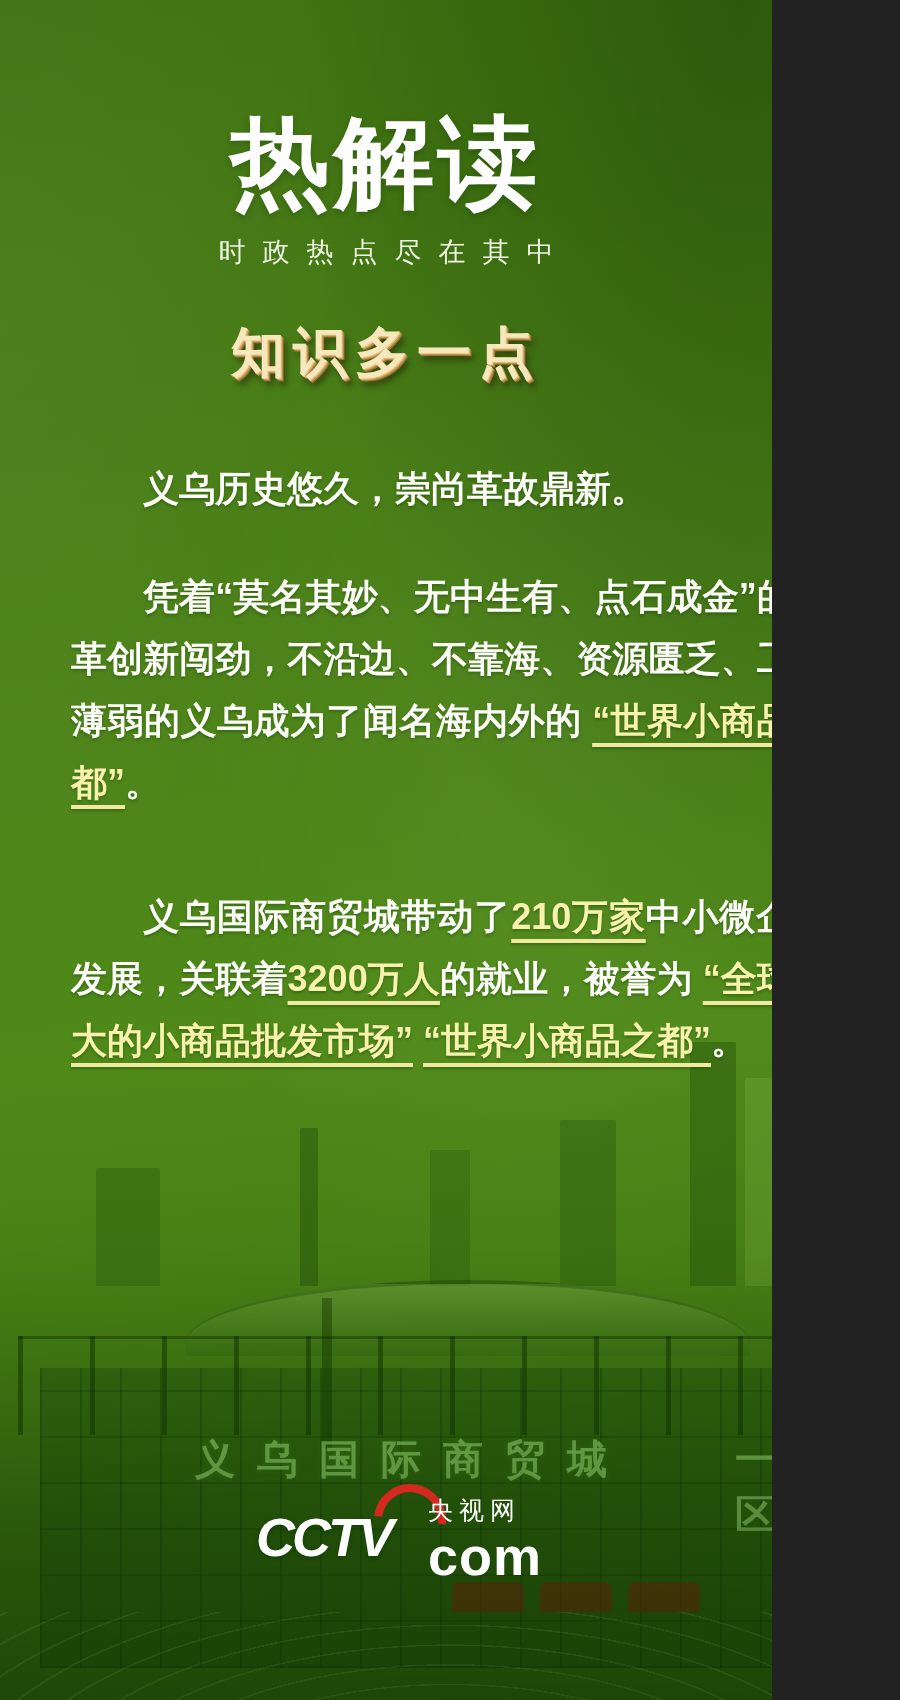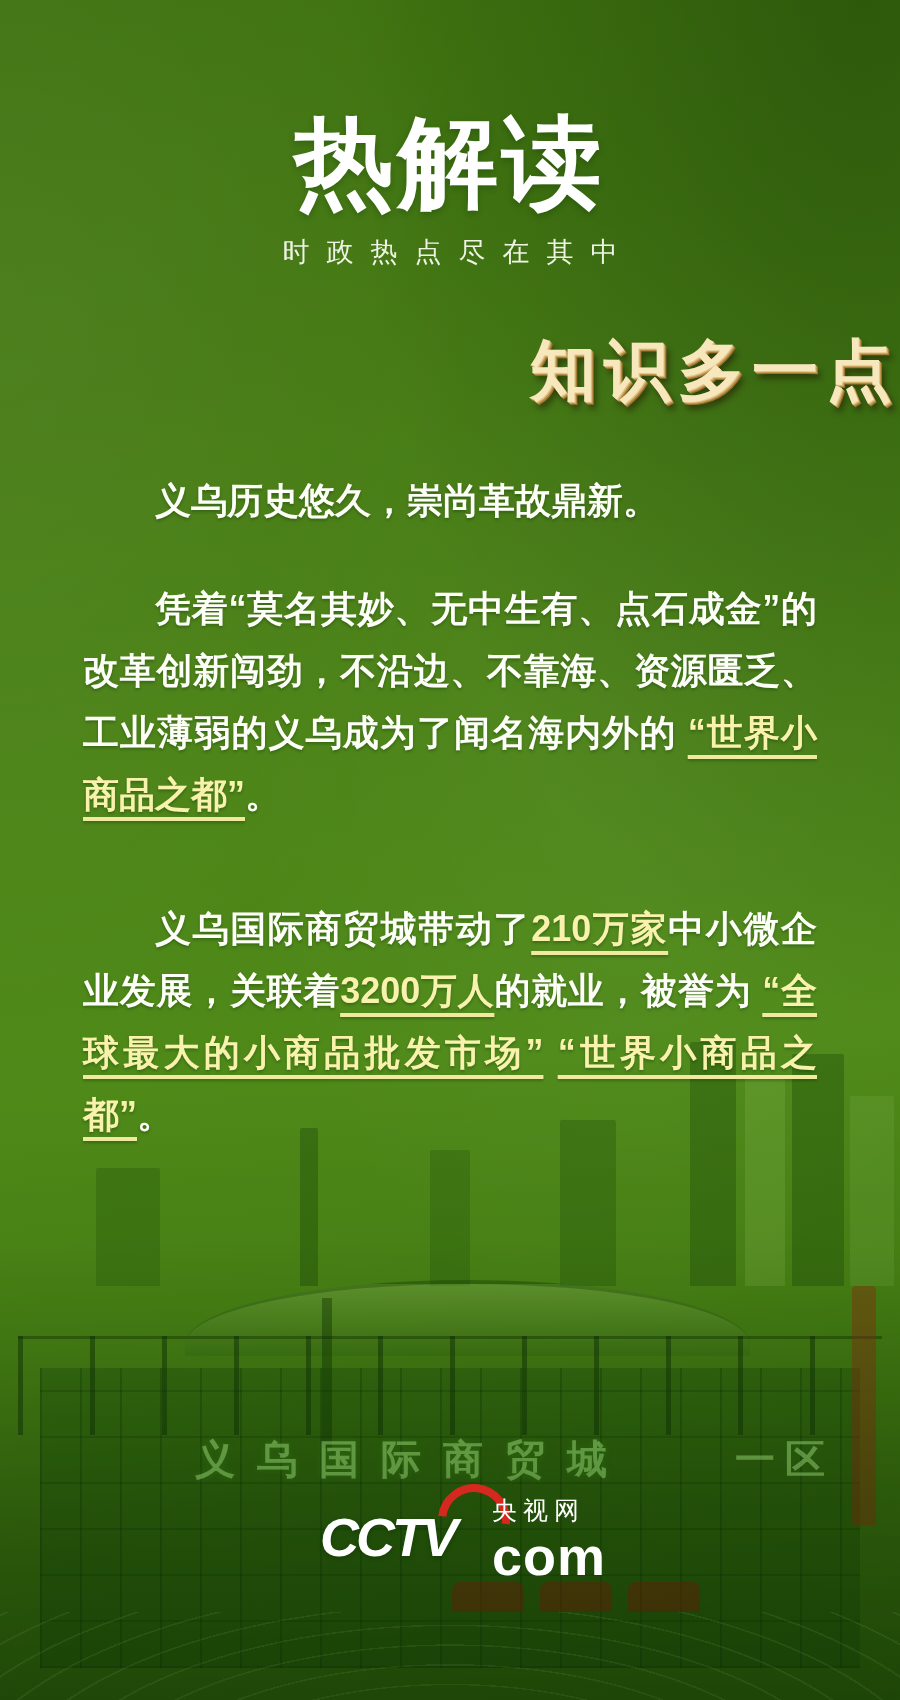--- a/index.html
+++ b/index.html
@@ -1,46 +1,46 @@
 <!DOCTYPE html>
 <html><head>
 <meta charset="utf-8">
 <style>
   html,body{margin:0;padding:0;background:#222;}
   .page{
-    position:relative;width:900px;height:1700px;overflow:hidden;
+    position:relative;width:772px;height:1700px;overflow:hidden;
     font-family:"Liberation Sans","DejaVu Sans",sans-serif;
     background:
       radial-gradient(ellipse at 96% 0%, rgba(0,30,0,.30), transparent 42%),
       radial-gradient(ellipse at 0% 18%, rgba(255,255,255,.05), transparent 38%),
       radial-gradient(ellipse at 70% 45%, rgba(255,255,255,.04), transparent 45%),
       linear-gradient(176deg,#3f7210 0%,#457a13 22%,#4c8417 45%,#4f8a19 62%,#457d13 76%,#34660d 88%,#2a570a 100%);
   }
   
   .brand{position:absolute;left:0;top:112px;width:100%;text-align:center;z-index:5;}
   .brand-logo{
     font-size:100px;font-weight:900;color:#ffffff;letter-spacing:4px;line-height:1;
     text-shadow:0 3px 6px rgba(0,40,0,.25);
   }
   .brand-tagline{
     margin-top:22px;font-size:27px;color:#eef3e4;font-weight:500;
     letter-spacing:17px;text-indent:17px;
   }
   .section-title{
-    position:absolute;left:0;top:326px;width:100%;text-align:right;z-index:5;
-    font-size:66px;font-weight:900;letter-spacing:8px;color:#f6e7bc;
+    position:absolute;left:0;top:317px;width:100%;text-align:center;z-index:5;
+    font-size:54px;font-weight:900;letter-spacing:8px;color:#f6e7bc;
     text-shadow:1px 1px 0 #e3c488,2px 2px 0 #c3984f,3px 3px 0 #9a7233,5px 7px 6px rgba(30,15,0,.55);
   }
   
   .article{
     position:absolute;left:71px;top:458px;width:758px;z-index:5;
     font-size:36px;font-weight:700;line-height:62px;color:#fdfef8;
     text-align:justify;text-shadow:0 2px 3px rgba(0,40,0,.30);
   }
-  .article p{margin:12px;text-indent:2em;}
+  .article p{margin:0;text-indent:2em;}
   .article p + p{margin-top:46px;}
   .article p:nth-child(3){margin-top:72px;}
   .article p:nth-child(4){margin-top:58px;}
   .hl{
     color:#f8f2ac;
     text-decoration:underline;text-decoration-thickness:4px;text-underline-offset:10px;
     text-decoration-color:#f1e9a0;
   }
   
   .scenery{position:absolute;inset:0;z-index:1;}

